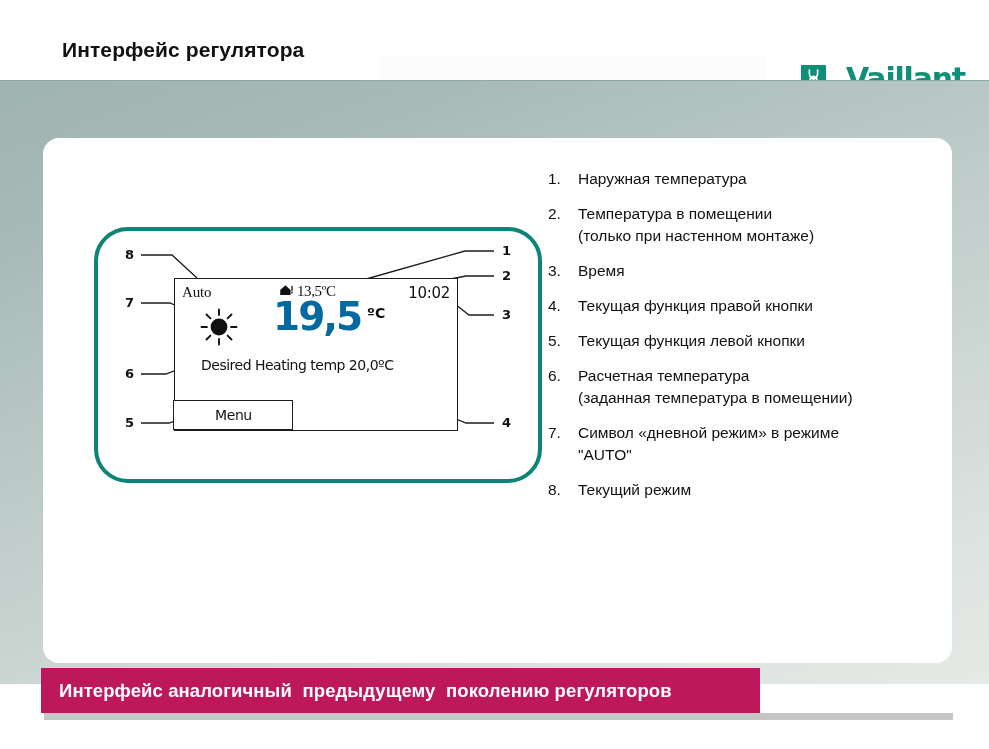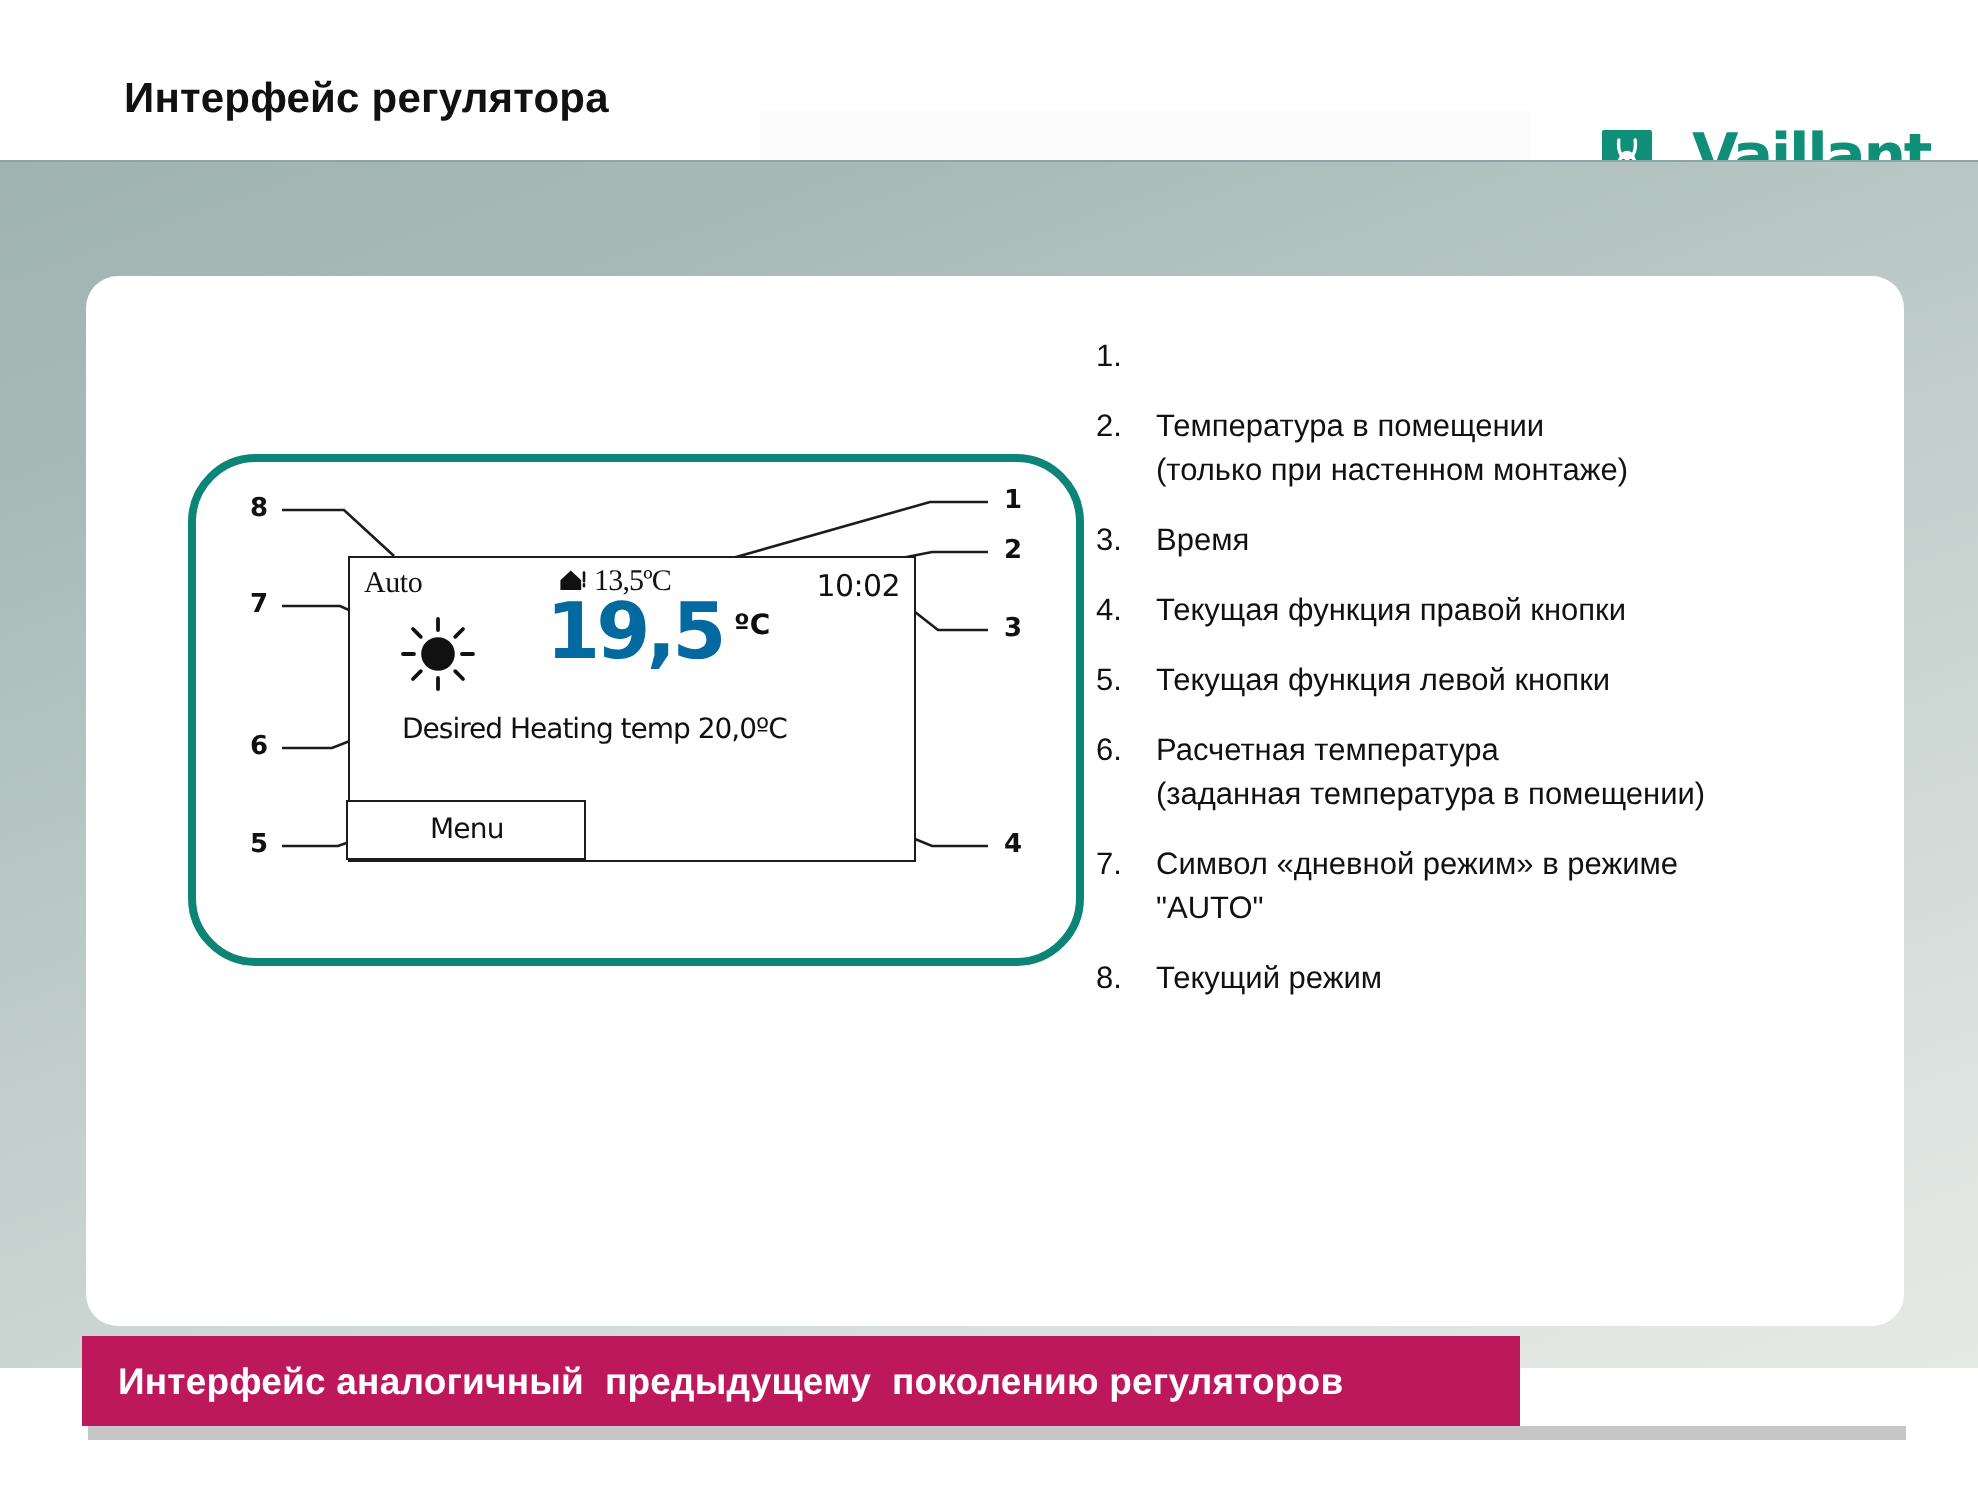--- a/index.html
+++ b/index.html
@@ -258,20 +258,21 @@
 
       <div class="scr-desired">Desired Heating temp 20,0ºC</div>
 
       <div class="scr-btn" id="btn-menu">Menu</div>
     </div>
   </div>
 
   <div id="list">
     <div class="li">
       <span class="li-num">1.</span>
+      <span class="li-txt">Наружная температура</span>
     </div>
     <div class="li">
       <span class="li-num">2.</span>
       <span class="li-txt">Температура в помещении
 (только при настенном монтаже)</span>
     </div>
     <div class="li">
       <span class="li-num">3.</span>
       <span class="li-txt">Время</span>
     </div>

